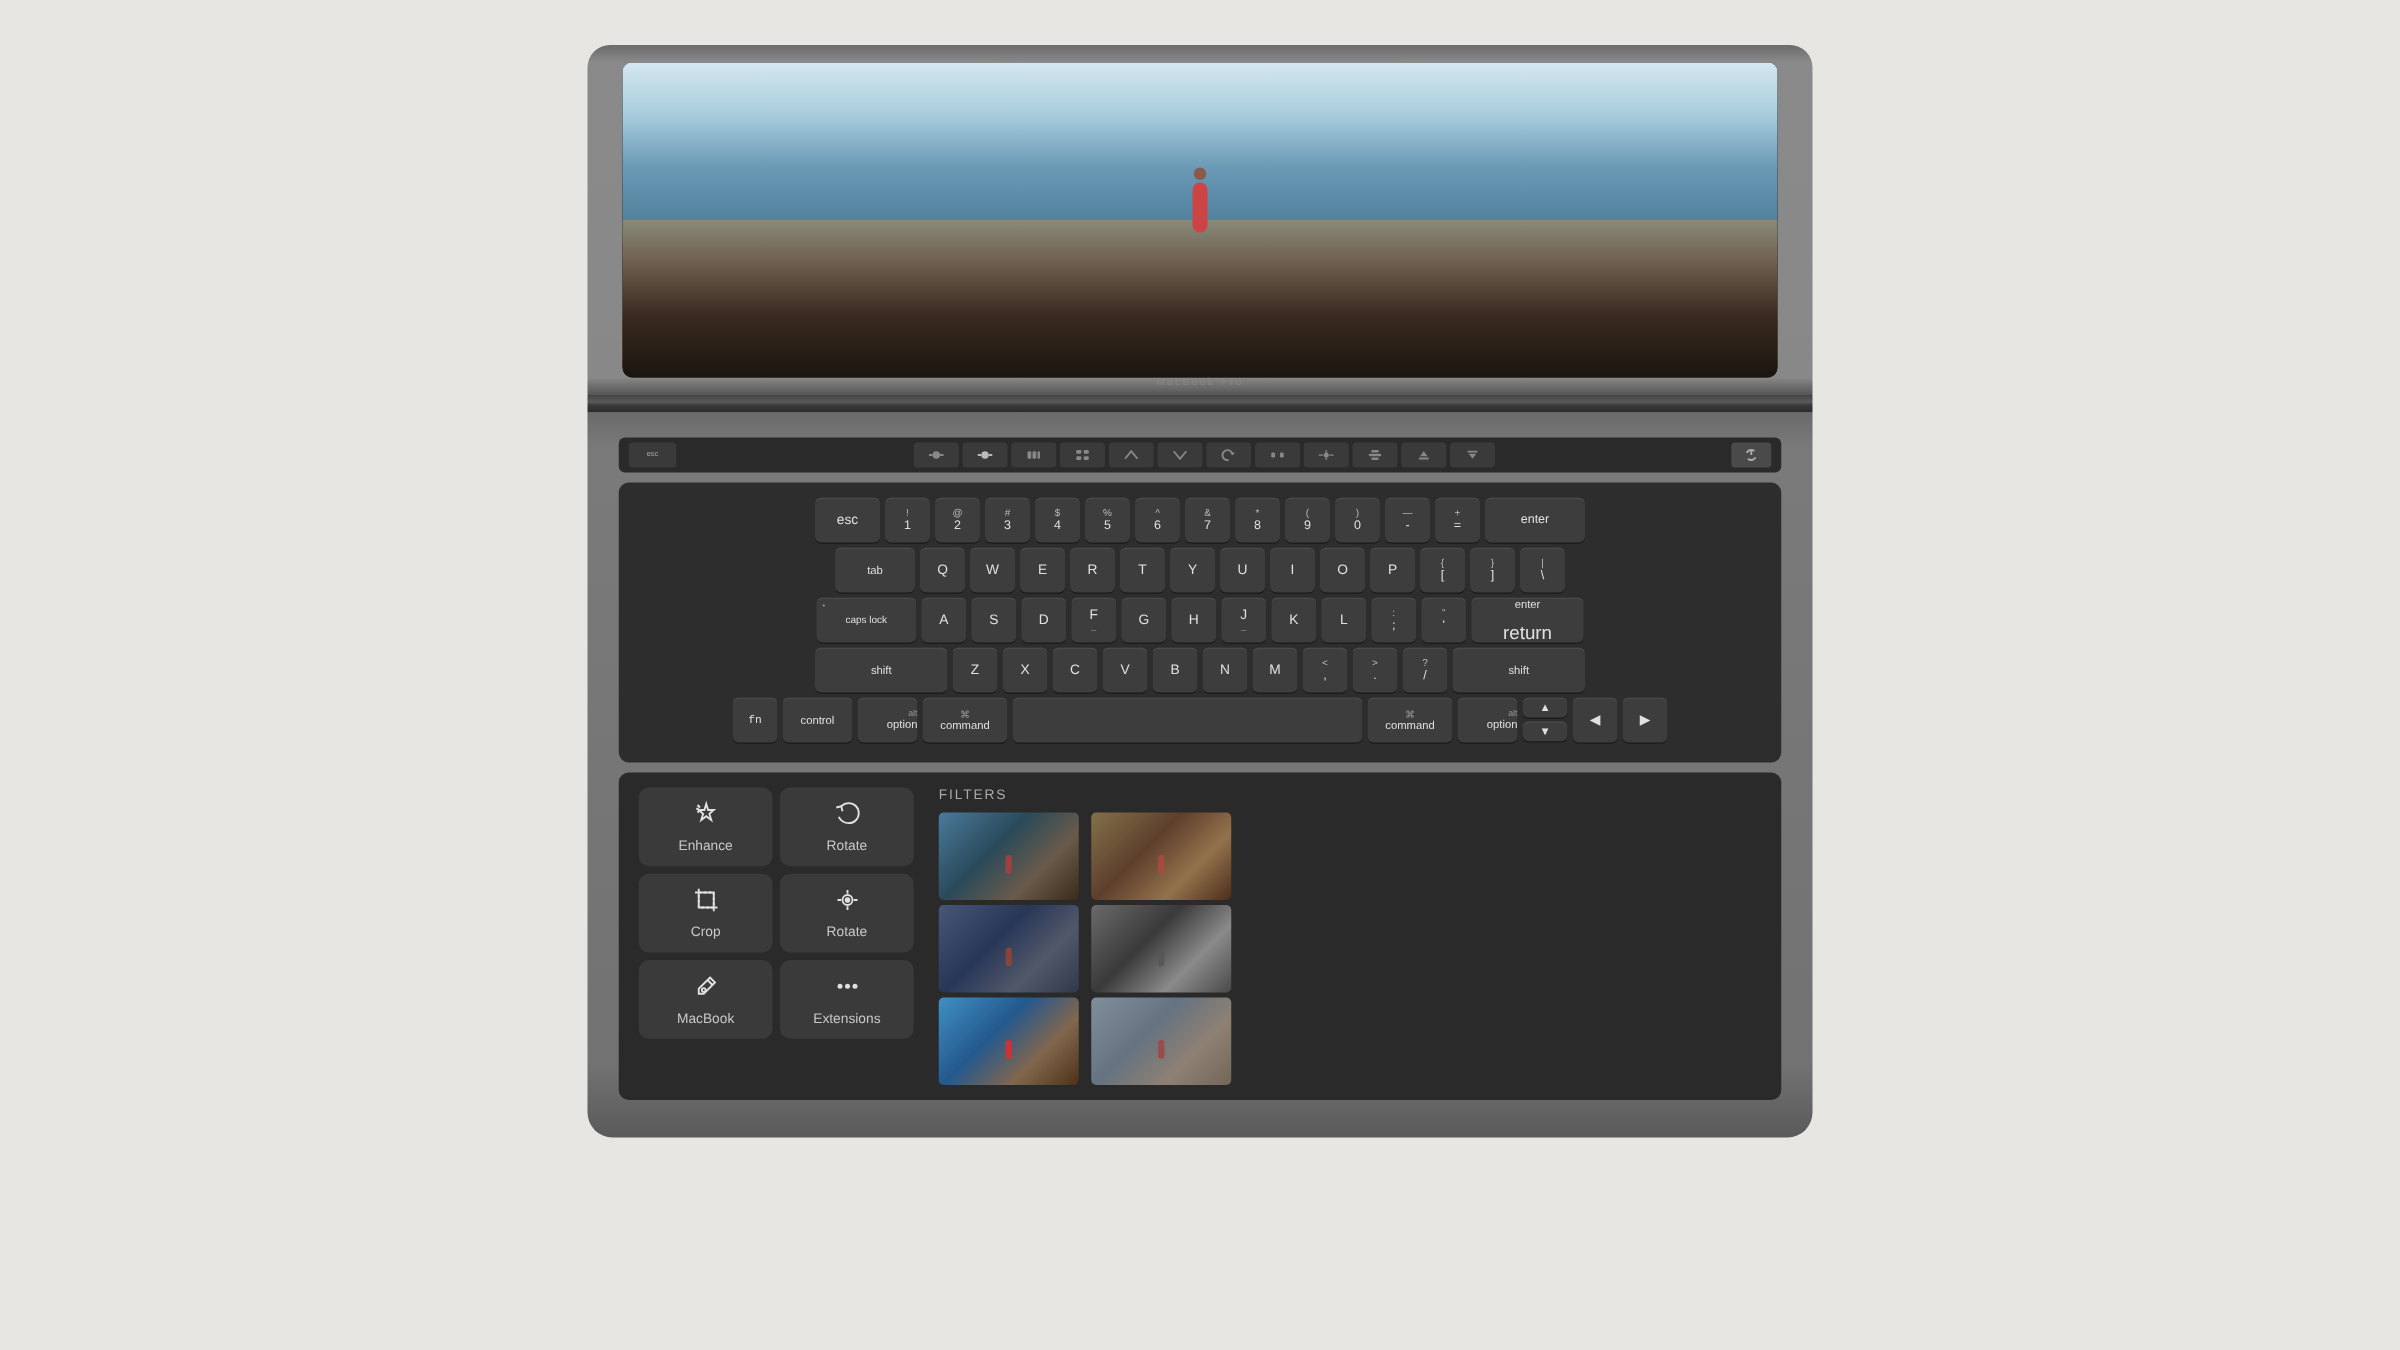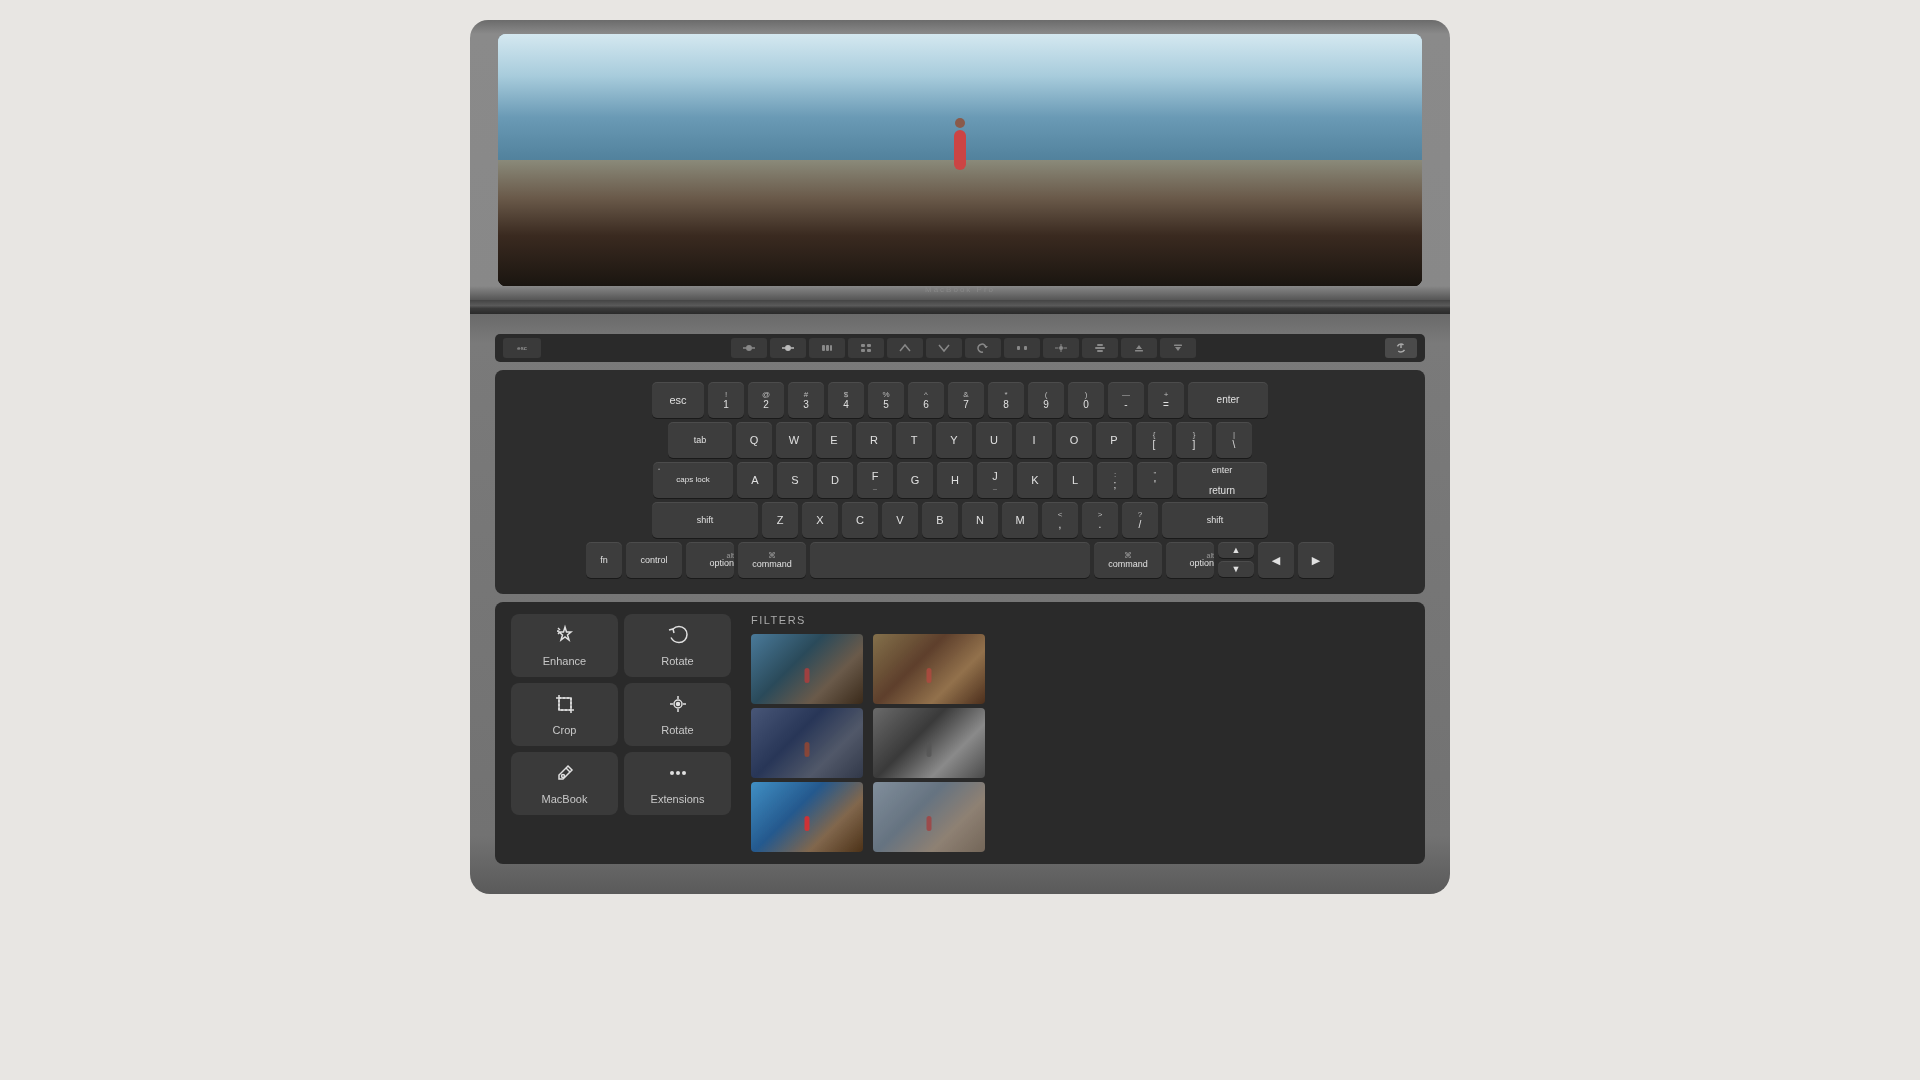--- a/index.html
+++ b/index.html
@@ -27,21 +27,21 @@
     .macbook-lid {
       position: relative;
       width: 980px;
       height: 280px;
       background: linear-gradient(180deg, #6b6b6b 0%, #8a8a8a 5%, #888 95%, #555 100%);
       border-radius: 18px 18px 0 0;
       display: flex;
       align-items: center;
       justify-content: center;
       padding: 28px;
-      margin-top: 20px;
+      margin-top: 36px;
     }
 
     .macbook-screen-bezel {
       width: 940px;
       height: 252px;
       background: #1a1a1a;
       border-radius: 8px;
       overflow: hidden;
       position: relative;
     }
@@ -209,21 +209,21 @@
       color: #999;
       line-height: 1;
     }
     .key-space { min-width: 280px; }
     .key-delete { min-width: 80px; }
     .key-tab { min-width: 64px; }
     .key-caps { min-width: 80px; }
     .key-return { min-width: 90px; }
     .key-shift { min-width: 106px; }
     .key-shift-r { min-width: 106px; }
-    .key-fn { min-width: 36px; }
+    .key-fn { min-width: 36px; font-family: Liberation Mono, monospace; }
     .key-control { min-width: 56px; }
     .key-option { min-width: 48px; align-items: flex-end; }
     .key-command { min-width: 68px; }
     .key-power {
       min-width: 36px;
       background: #4a4a4a;
     }
     .key-esc { min-width: 52px; }
 
     
@@ -613,21 +613,21 @@
             <span class="key-symbol">:</span>
             <span class="key-num">;</span>
           </div>
         <div class="key num-key">
             <span class="key-symbol">"</span>
             <span class="key-num">'</span>
           </div>
         <div class="key key-return">
             <span style="font-size:9px;text-align:right;">enter</span>
             <br>
-            <span style="font-size:10px;">return</span>
+            <span style="font-size:15px;">return</span>
           </div>
       </div>
 
       <div class="key-row">
         <div class="key key-shift">
             <span class="key-main" style="font-size:9px;">shift</span>
           </div>
         <div class="key">
             <span class="key-main">Z</span>
           </div>

